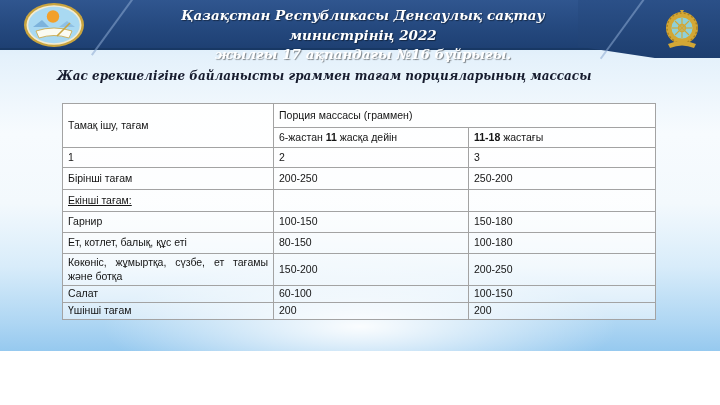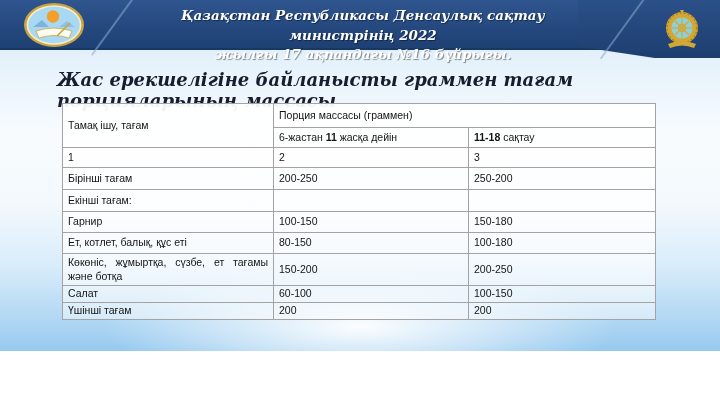--- a/index.html
+++ b/index.html
@@ -34,41 +34,41 @@
     font-family:"DejaVu Serif","Liberation Serif",serif;
     font-style:italic; font-weight:bold;
     font-size:13.5px; line-height:1.45;
     text-shadow:1px 1px 1px rgba(0,0,0,0.45);
   }
   
   .heading{
     position:absolute; left:57px; top:69px; width:620px;
     font-family:"DejaVu Serif","Liberation Serif",serif;
     font-style:italic; font-weight:bold;
-    font-size:18px; color:#171c2e;
+    font-size:12px; color:#171c2e;
   }
   
   .tbl-wrap{
     position:absolute; left:62px; top:103px;
     background:linear-gradient(180deg, rgba(255,255,255,0.95) 0%, rgba(255,255,255,0.72) 70%, rgba(255,255,255,0.45) 100%);
   }
   table.data{
     border-collapse:collapse; table-layout:fixed; width:593px;
     font-size:10.5px; color:#141414;
   }
   table.data td{
     border:1px solid #a3a3a3;
     padding:1px 5px 1px 5px;
     vertical-align:middle;
     overflow:hidden;
     line-height:1.25;
   }
   td.justify{ text-align:justify; text-align-last:left; }
   tr.h1{height:24px;} tr.h2{height:20px;}
-  tr.r0{height:20px;} tr.r1{height:22px;} tr.r2{height:22px;}
+  tr.r0{height:20px;} tr.r1{height:22px;} tr.r2{height:22px;text-decoration:underline;}
   tr.r3{height:21px;} tr.r4{height:21px;} tr.r5{height:32px;}
   tr.r6{height:17px;} tr.r7{height:17px;}
   
   .page-num{
     position:absolute; left:0; top:362px; width:720px;
     text-align:center; font-size:12px; color:#8f9398;
   }
 </style>
 </head>
 <body>
@@ -124,21 +124,21 @@
           <col style="width:195px">
           <col style="width:187px">
         </colgroup>
       <tbody>
         <tr class="h1">
           <td rowspan="2">Тамақ ішу, тағам</td>
           <td colspan="2">Порция массасы (граммен)</td>
         </tr>
         <tr class="h2">
           <td><span>6-жастан </span><b>11</b><span> жасқа дейін</span></td>
-          <td><span></span><b>11-18</b><span> сақтау</span></td>
+          <td><span></span><b>11-18</b><span> жастағы</span></td>
         </tr>
 
         <tr class="r0">
           <td>1</td>
           <td>2</td>
           <td>3</td>
         </tr>
         <tr class="r1">
           <td>Бірінші тағам</td>
           <td>200-250</td>

